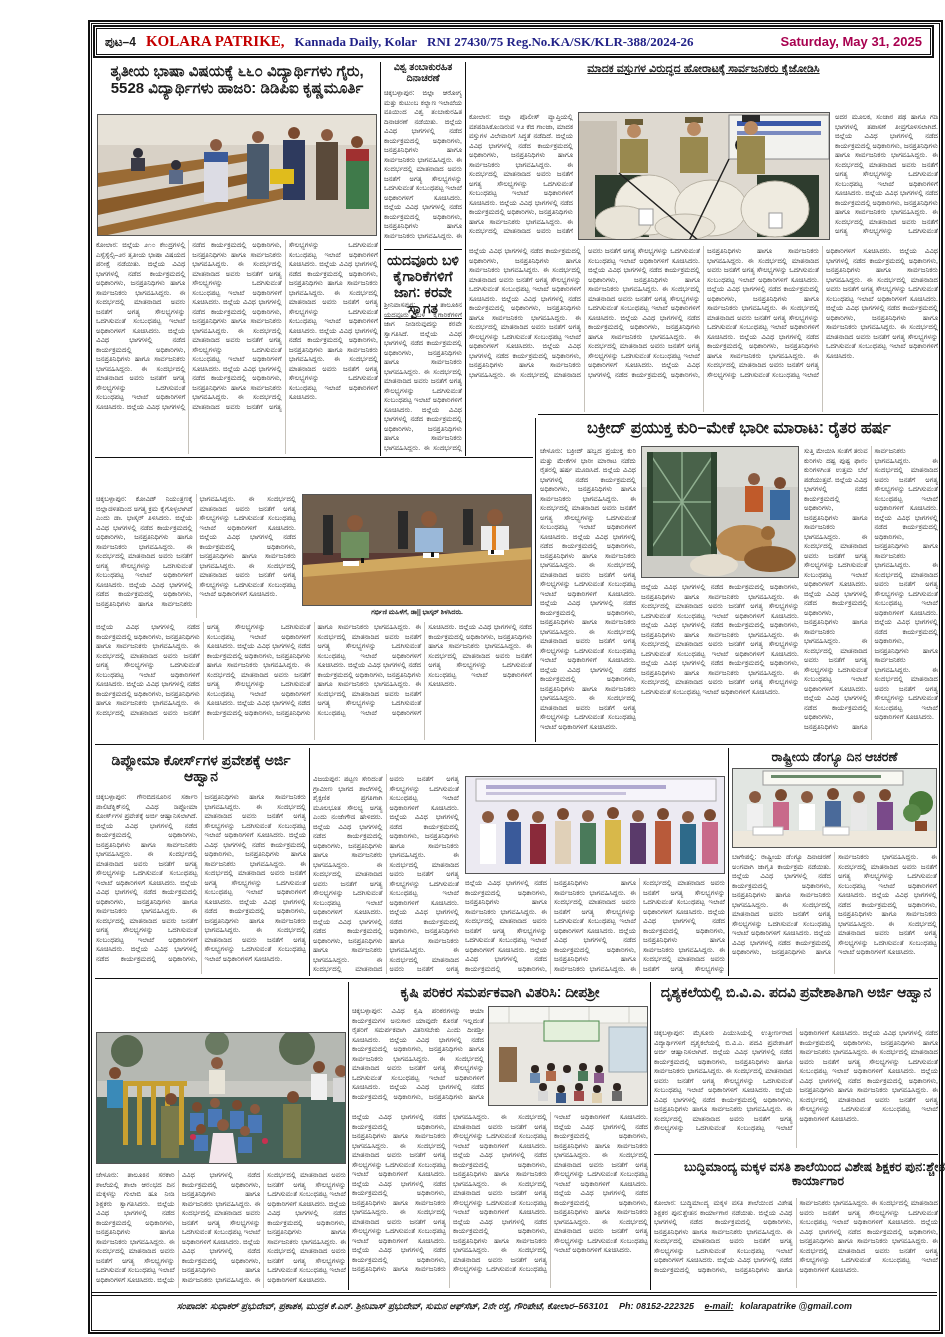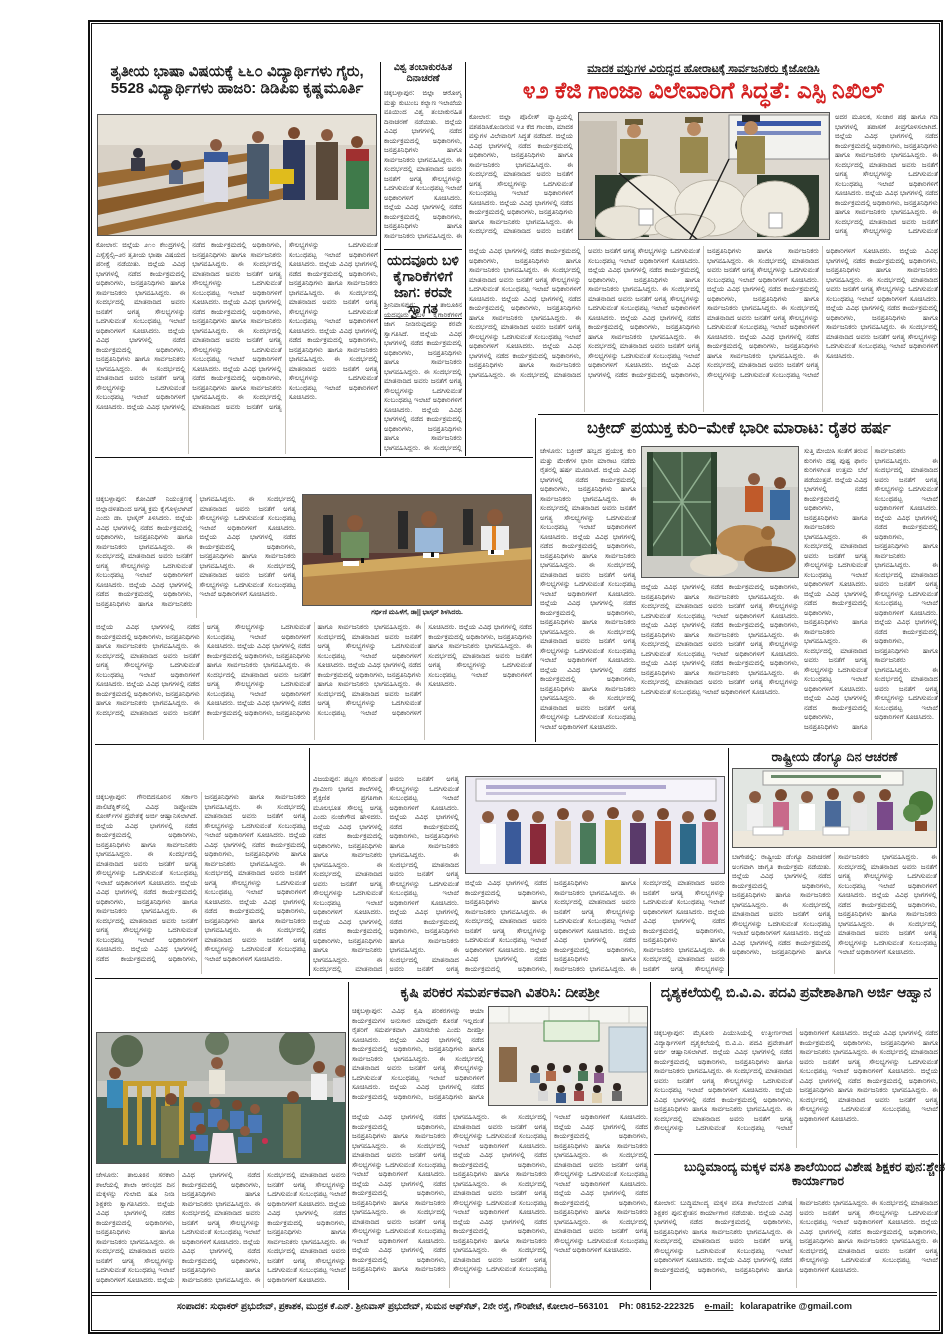--- a/index.html
+++ b/index.html
@@ -16,31 +16,38 @@
   .hl{font-weight:bold;text-align:center;line-height:1.15;letter-spacing:0;}
   .body{font-size:6.8px;line-height:1.4;text-align:justify;color:#222;overflow:hidden;
         column-gap:7px;column-rule:1px solid #c6c2ba;word-break:break-word;}
   .c1{column-count:1}.c2{column-count:2}.c3{column-count:3}.c4{column-count:4}
   .vrule{width:0;border-left:1.5px solid #111;}
   .hrule{height:0;border-top:1.5px solid #111;}
   .photo{background:#ddd;border:1px solid #555;box-sizing:border-box;overflow:hidden;}
   .caption{font-size:6.5px;font-weight:bold;text-align:center;line-height:1.2;}
   .kicker{font-weight:bold;text-align:center;text-decoration:underline;font-size:11px;}
   .boxart{border-top:1.5px solid #111;border-bottom:1.5px solid #111;padding:2px 0;box-sizing:border-box;}
-  .footline{font-size:9px;font-weight:bold;text-align:center;white-space:nowrap;}
+  .footline{font-size:9px;font-weight:bold;text-align:center;white-space:nowrap;font-style:italic;}
   .footline .em{text-decoration:underline;}
   svg{display:block;}
 </style>
 </head>
 <body>
 
 <div id="page">
 
   <div class="abs frame" style="left:88px;top:20px;width:851px;height:1310px;"></div>
 
+  <div class="abs hdrbox" style="left:93px;top:25px;width:841px;height:33px;">
+    <span class="pg">ಪುಟ–4</span>
+    <span class="mast" style="color:#c40000;">KOLARA PATRIKE,</span>
+    <span class="sub" style="color:#222288;">Kannada Daily, Kolar</span>
+    <span class="sub" style="color:#222288;">RNI 27430/75 Reg.No.KA/SK/KLR-388/2024-26</span>
+    <span class="date" style="color:#a8004f;">Saturday, May 31, 2025</span>
+  </div>
 
   <div class="abs hl" style="left:96px;top:62px;width:282px;font-size:15px;">ತೃತೀಯ ಭಾಷಾ ವಿಷಯಕ್ಕೆ ೬೬೦ ವಿದ್ಯಾರ್ಥಿಗಳು ಗೈರು, 5528 ವಿದ್ಯಾರ್ಥಿಗಳು ಹಾಜರಿ: ಡಿಡಿಪಿಐ ಕೃಷ್ಣಮೂರ್ತಿ</div>
   <div class="abs photo" style="left:97px;top:114px;width:280px;height:122px;">
     <svg viewBox="0 0 280 122" width="280" height="122">
       <rect width="280" height="122" fill="#d8d1c6"></rect>
       <rect width="280" height="30" fill="#e7e2d8"></rect>
       <polygon points="0,58 150,38 150,46 0,72" fill="#9a6b35"></polygon>
       <polygon points="0,85 170,55 170,64 0,100" fill="#8a5c2a"></polygon>
       <polygon points="0,112 190,72 190,83 0,122" fill="#9a6b35"></polygon>
       <circle cx="40" cy="38" r="5" fill="#2e2e38"></circle>
@@ -69,21 +76,20 @@
   <div class="abs hl" style="left:384px;top:62px;width:78px;font-size:9.5px;">ವಿಶ್ವ ತಂಬಾಕುರಹಿತ ದಿನಾಚರಣೆ</div>
   <div class="abs body c1" style="left:384px;top:88px;width:78px;height:158px;">ಚಿಕ್ಕಬಳ್ಳಾಪುರ: ಜಿಲ್ಲಾ ಆರೋಗ್ಯ ಮತ್ತು ಕುಟುಂಬ ಕಲ್ಯಾಣ ಇಲಾಖೆಯ ವತಿಯಿಂದ ವಿಶ್ವ ತಂಬಾಕುರಹಿತ ದಿನಾಚರಣೆ ನಡೆಯಿತು. ಜಿಲ್ಲೆಯ ವಿವಿಧ ಭಾಗಗಳಲ್ಲಿ ನಡೆದ ಕಾರ್ಯಕ್ರಮದಲ್ಲಿ ಅಧಿಕಾರಿಗಳು, ಜನಪ್ರತಿನಿಧಿಗಳು ಹಾಗೂ ಸಾರ್ವಜನಿಕರು ಭಾಗವಹಿಸಿದ್ದರು. ಈ ಸಂದರ್ಭದಲ್ಲಿ ಮಾತನಾಡಿದ ಅವರು ಜನತೆಗೆ ಅಗತ್ಯ ಸೌಲಭ್ಯಗಳನ್ನು ಒದಗಿಸುವಂತೆ ಸಂಬಂಧಪಟ್ಟ ಇಲಾಖೆ ಅಧಿಕಾರಿಗಳಿಗೆ ಸೂಚಿಸಿದರು. ಜಿಲ್ಲೆಯ ವಿವಿಧ ಭಾಗಗಳಲ್ಲಿ ನಡೆದ ಕಾರ್ಯಕ್ರಮದಲ್ಲಿ ಅಧಿಕಾರಿಗಳು, ಜನಪ್ರತಿನಿಧಿಗಳು ಹಾಗೂ ಸಾರ್ವಜನಿಕರು ಭಾಗವಹಿಸಿದ್ದರು. ಈ ಸಂದರ್ಭದಲ್ಲಿ ಮಾತನಾಡಿದ ಅವರು ಜನತೆಗೆ ಅಗತ್ಯ ಸೌಲಭ್ಯಗಳನ್ನು ಒದಗಿಸುವಂತೆ ಸಂಬಂಧಪಟ್ಟ ಇಲಾಖೆ ಅಧಿಕಾರಿಗಳಿಗೆ ಸೂಚಿಸಿದರು. </div>
   <div class="abs boxart" style="left:384px;top:249px;width:78px;">
     <div class="hl" style="font-size:14px;">ಯದವೂರು ಬಳಿ ಕೈಗಾರಿಕೆಗಳಿಗೆ ಜಾಗ: ಕರವೇ ಸ್ವಾಗತ</div>
   </div>
   <div class="abs body c1" style="left:384px;top:300px;width:78px;height:156px;">ಶ್ರೀನಿವಾಸಪುರ: ತಾಲೂಕಿನ ಯದವೂರು ಬಳಿ ಕೈಗಾರಿಕೆಗಳಿಗೆ ಜಾಗ ನೀಡಿರುವುದನ್ನು ಕರವೇ ಸ್ವಾಗತಿಸಿದೆ. ಜಿಲ್ಲೆಯ ವಿವಿಧ ಭಾಗಗಳಲ್ಲಿ ನಡೆದ ಕಾರ್ಯಕ್ರಮದಲ್ಲಿ ಅಧಿಕಾರಿಗಳು, ಜನಪ್ರತಿನಿಧಿಗಳು ಹಾಗೂ ಸಾರ್ವಜನಿಕರು ಭಾಗವಹಿಸಿದ್ದರು. ಈ ಸಂದರ್ಭದಲ್ಲಿ ಮಾತನಾಡಿದ ಅವರು ಜನತೆಗೆ ಅಗತ್ಯ ಸೌಲಭ್ಯಗಳನ್ನು ಒದಗಿಸುವಂತೆ ಸಂಬಂಧಪಟ್ಟ ಇಲಾಖೆ ಅಧಿಕಾರಿಗಳಿಗೆ ಸೂಚಿಸಿದರು. ಜಿಲ್ಲೆಯ ವಿವಿಧ ಭಾಗಗಳಲ್ಲಿ ನಡೆದ ಕಾರ್ಯಕ್ರಮದಲ್ಲಿ ಅಧಿಕಾರಿಗಳು, ಜನಪ್ರತಿನಿಧಿಗಳು ಹಾಗೂ ಸಾರ್ವಜನಿಕರು ಭಾಗವಹಿಸಿದ್ದರು. ಈ ಸಂದರ್ಭದಲ್ಲಿ ಮಾತನಾಡಿದ ಅವರು ಜನತೆಗೆ ಅಗತ್ಯ ಸೌಲಭ್ಯಗಳನ್ನು ಒದಗಿಸುವಂತೆ ಸಂಬಂಧಪಟ್ಟ ಇಲಾಖೆ ಅಧಿಕಾರಿಗಳಿಗೆ ಸೂಚಿಸಿದರು. </div>
 
   <div class="abs vrule" style="left:465px;top:62px;height:394px;"></div>
 
   <div class="abs kicker" style="left:469px;top:62px;width:469px;">ಮಾದಕ ವಸ್ತುಗಳ ವಿರುದ್ಧದ ಹೋರಾಟಕ್ಕೆ ಸಾರ್ವಜನಿಕರು ಕೈಜೋಡಿಸಿ</div>
-  <div class="abs hl" style="left:469px;top:77px;width:469px;font-size:23px;color:#d42121;">೪೨ ಕೆಜಿ ಗಾಂಜಾ ವಿಲೇವಾರಿಗೆ ಸಿದ್ಧತೆ: ಎಸ್ಪಿ ನಿಖಿಲ್</div>
   <div class="abs body c1" style="left:469px;top:112px;width:104px;height:128px;">ಕೋಲಾರ: ಜಿಲ್ಲಾ ಪೊಲೀಸ್ ವ್ಯಾಪ್ತಿಯಲ್ಲಿ ವಶಪಡಿಸಿಕೊಂಡಿರುವ ೪೨ ಕೆಜಿ ಗಾಂಜಾ, ಮಾದಕ ವಸ್ತುಗಳ ವಿಲೇವಾರಿಗೆ ಸಿದ್ಧತೆ ನಡೆದಿದೆ. ಜಿಲ್ಲೆಯ ವಿವಿಧ ಭಾಗಗಳಲ್ಲಿ ನಡೆದ ಕಾರ್ಯಕ್ರಮದಲ್ಲಿ ಅಧಿಕಾರಿಗಳು, ಜನಪ್ರತಿನಿಧಿಗಳು ಹಾಗೂ ಸಾರ್ವಜನಿಕರು ಭಾಗವಹಿಸಿದ್ದರು. ಈ ಸಂದರ್ಭದಲ್ಲಿ ಮಾತನಾಡಿದ ಅವರು ಜನತೆಗೆ ಅಗತ್ಯ ಸೌಲಭ್ಯಗಳನ್ನು ಒದಗಿಸುವಂತೆ ಸಂಬಂಧಪಟ್ಟ ಇಲಾಖೆ ಅಧಿಕಾರಿಗಳಿಗೆ ಸೂಚಿಸಿದರು. ಜಿಲ್ಲೆಯ ವಿವಿಧ ಭಾಗಗಳಲ್ಲಿ ನಡೆದ ಕಾರ್ಯಕ್ರಮದಲ್ಲಿ ಅಧಿಕಾರಿಗಳು, ಜನಪ್ರತಿನಿಧಿಗಳು ಹಾಗೂ ಸಾರ್ವಜನಿಕರು ಭಾಗವಹಿಸಿದ್ದರು. ಈ ಸಂದರ್ಭದಲ್ಲಿ ಮಾತನಾಡಿದ ಅವರು ಜನತೆಗೆ ಅಗತ್ಯ ಸೌಲಭ್ಯಗಳನ್ನು ಒದಗಿಸುವಂತೆ ಸಂಬಂಧಪಟ್ಟ ಇಲಾಖೆ ಅಧಿಕಾರಿಗಳಿಗೆ ಸೂಚಿಸಿದರು. </div>
   <div class="abs photo" style="left:578px;top:112px;width:252px;height:128px;">
     <svg viewBox="0 0 252 128" width="252" height="128">
       <rect width="252" height="128" fill="#ded9d0"></rect>
       <rect x="0" y="8" width="38" height="120" fill="#c9c2b6"></rect>
       <rect x="150" y="2" width="100" height="44" fill="#f2f2ee" stroke="#888"></rect>
       <rect x="158" y="8" width="84" height="5" fill="#3a58a8"></rect>
       <rect x="158" y="18" width="84" height="4" fill="#7a8ac0"></rect>
       <circle cx="163" cy="32" r="7" fill="#222"></circle>
       <rect x="46" y="6" width="18" height="6" fill="#6a5c36"></rect>
@@ -160,20 +166,21 @@
         <rect x="128" y="43" width="20" height="30" fill="#3a6aa0"></rect>
       <circle cx="112" cy="32" r="6" fill="#8a5a40"></circle>
         <rect x="103" y="39" width="18" height="26" fill="#c05a2a"></rect>
     </svg>
   </div>
   <div class="abs body c1" style="left:641px;top:582px;width:158px;height:158px;">ಜಿಲ್ಲೆಯ ವಿವಿಧ ಭಾಗಗಳಲ್ಲಿ ನಡೆದ ಕಾರ್ಯಕ್ರಮದಲ್ಲಿ ಅಧಿಕಾರಿಗಳು, ಜನಪ್ರತಿನಿಧಿಗಳು ಹಾಗೂ ಸಾರ್ವಜನಿಕರು ಭಾಗವಹಿಸಿದ್ದರು. ಈ ಸಂದರ್ಭದಲ್ಲಿ ಮಾತನಾಡಿದ ಅವರು ಜನತೆಗೆ ಅಗತ್ಯ ಸೌಲಭ್ಯಗಳನ್ನು ಒದಗಿಸುವಂತೆ ಸಂಬಂಧಪಟ್ಟ ಇಲಾಖೆ ಅಧಿಕಾರಿಗಳಿಗೆ ಸೂಚಿಸಿದರು. ಜಿಲ್ಲೆಯ ವಿವಿಧ ಭಾಗಗಳಲ್ಲಿ ನಡೆದ ಕಾರ್ಯಕ್ರಮದಲ್ಲಿ ಅಧಿಕಾರಿಗಳು, ಜನಪ್ರತಿನಿಧಿಗಳು ಹಾಗೂ ಸಾರ್ವಜನಿಕರು ಭಾಗವಹಿಸಿದ್ದರು. ಈ ಸಂದರ್ಭದಲ್ಲಿ ಮಾತನಾಡಿದ ಅವರು ಜನತೆಗೆ ಅಗತ್ಯ ಸೌಲಭ್ಯಗಳನ್ನು ಒದಗಿಸುವಂತೆ ಸಂಬಂಧಪಟ್ಟ ಇಲಾಖೆ ಅಧಿಕಾರಿಗಳಿಗೆ ಸೂಚಿಸಿದರು. ಜಿಲ್ಲೆಯ ವಿವಿಧ ಭಾಗಗಳಲ್ಲಿ ನಡೆದ ಕಾರ್ಯಕ್ರಮದಲ್ಲಿ ಅಧಿಕಾರಿಗಳು, ಜನಪ್ರತಿನಿಧಿಗಳು ಹಾಗೂ ಸಾರ್ವಜನಿಕರು ಭಾಗವಹಿಸಿದ್ದರು. ಈ ಸಂದರ್ಭದಲ್ಲಿ ಮಾತನಾಡಿದ ಅವರು ಜನತೆಗೆ ಅಗತ್ಯ ಸೌಲಭ್ಯಗಳನ್ನು ಒದಗಿಸುವಂತೆ ಸಂಬಂಧಪಟ್ಟ ಇಲಾಖೆ ಅಧಿಕಾರಿಗಳಿಗೆ ಸೂಚಿಸಿದರು. </div>
   <div class="abs body c2" style="left:804px;top:446px;width:134px;height:294px;">ಸುತ್ತಿ ಮೇಯಿಸಿ ಸಂತೆಗೆ ತರುವ ಕುರಿಗಳು ದಷ್ಟ ಪುಷ್ಟ ಫಾರಂ ಕುರಿಗಳಿಗಿಂತ ಉತ್ತಮ ಬೆಲೆ ಪಡೆಯುತ್ತವೆ. ಜಿಲ್ಲೆಯ ವಿವಿಧ ಭಾಗಗಳಲ್ಲಿ ನಡೆದ ಕಾರ್ಯಕ್ರಮದಲ್ಲಿ ಅಧಿಕಾರಿಗಳು, ಜನಪ್ರತಿನಿಧಿಗಳು ಹಾಗೂ ಸಾರ್ವಜನಿಕರು ಭಾಗವಹಿಸಿದ್ದರು. ಈ ಸಂದರ್ಭದಲ್ಲಿ ಮಾತನಾಡಿದ ಅವರು ಜನತೆಗೆ ಅಗತ್ಯ ಸೌಲಭ್ಯಗಳನ್ನು ಒದಗಿಸುವಂತೆ ಸಂಬಂಧಪಟ್ಟ ಇಲಾಖೆ ಅಧಿಕಾರಿಗಳಿಗೆ ಸೂಚಿಸಿದರು. ಜಿಲ್ಲೆಯ ವಿವಿಧ ಭಾಗಗಳಲ್ಲಿ ನಡೆದ ಕಾರ್ಯಕ್ರಮದಲ್ಲಿ ಅಧಿಕಾರಿಗಳು, ಜನಪ್ರತಿನಿಧಿಗಳು ಹಾಗೂ ಸಾರ್ವಜನಿಕರು ಭಾಗವಹಿಸಿದ್ದರು. ಈ ಸಂದರ್ಭದಲ್ಲಿ ಮಾತನಾಡಿದ ಅವರು ಜನತೆಗೆ ಅಗತ್ಯ ಸೌಲಭ್ಯಗಳನ್ನು ಒದಗಿಸುವಂತೆ ಸಂಬಂಧಪಟ್ಟ ಇಲಾಖೆ ಅಧಿಕಾರಿಗಳಿಗೆ ಸೂಚಿಸಿದರು. ಜಿಲ್ಲೆಯ ವಿವಿಧ ಭಾಗಗಳಲ್ಲಿ ನಡೆದ ಕಾರ್ಯಕ್ರಮದಲ್ಲಿ ಅಧಿಕಾರಿಗಳು, ಜನಪ್ರತಿನಿಧಿಗಳು ಹಾಗೂ ಸಾರ್ವಜನಿಕರು ಭಾಗವಹಿಸಿದ್ದರು. ಈ ಸಂದರ್ಭದಲ್ಲಿ ಮಾತನಾಡಿದ ಅವರು ಜನತೆಗೆ ಅಗತ್ಯ ಸೌಲಭ್ಯಗಳನ್ನು ಒದಗಿಸುವಂತೆ ಸಂಬಂಧಪಟ್ಟ ಇಲಾಖೆ ಅಧಿಕಾರಿಗಳಿಗೆ ಸೂಚಿಸಿದರು. ಜಿಲ್ಲೆಯ ವಿವಿಧ ಭಾಗಗಳಲ್ಲಿ ನಡೆದ ಕಾರ್ಯಕ್ರಮದಲ್ಲಿ ಅಧಿಕಾರಿಗಳು, ಜನಪ್ರತಿನಿಧಿಗಳು ಹಾಗೂ ಸಾರ್ವಜನಿಕರು ಭಾಗವಹಿಸಿದ್ದರು. ಈ ಸಂದರ್ಭದಲ್ಲಿ ಮಾತನಾಡಿದ ಅವರು ಜನತೆಗೆ ಅಗತ್ಯ ಸೌಲಭ್ಯಗಳನ್ನು ಒದಗಿಸುವಂತೆ ಸಂಬಂಧಪಟ್ಟ ಇಲಾಖೆ ಅಧಿಕಾರಿಗಳಿಗೆ ಸೂಚಿಸಿದರು. ಜಿಲ್ಲೆಯ ವಿವಿಧ ಭಾಗಗಳಲ್ಲಿ ನಡೆದ ಕಾರ್ಯಕ್ರಮದಲ್ಲಿ ಅಧಿಕಾರಿಗಳು, ಜನಪ್ರತಿನಿಧಿಗಳು ಹಾಗೂ ಸಾರ್ವಜನಿಕರು ಭಾಗವಹಿಸಿದ್ದರು. ಈ ಸಂದರ್ಭದಲ್ಲಿ ಮಾತನಾಡಿದ ಅವರು ಜನತೆಗೆ ಅಗತ್ಯ ಸೌಲಭ್ಯಗಳನ್ನು ಒದಗಿಸುವಂತೆ ಸಂಬಂಧಪಟ್ಟ ಇಲಾಖೆ ಅಧಿಕಾರಿಗಳಿಗೆ ಸೂಚಿಸಿದರು. </div>
 
   <div class="abs hrule" style="left:95px;top:744px;width:843px;"></div>
 
+  <div class="abs hl" style="left:96px;top:752px;width:210px;font-size:14px;">ಡಿಪ್ಲೋಮಾ ಕೋರ್ಸ್‌ಗಳ ಪ್ರವೇಶಕ್ಕೆ ಅರ್ಜಿ ಆಹ್ವಾನ</div>
   <div class="abs body c2" style="left:96px;top:792px;width:210px;height:182px;">ಚಿಕ್ಕಬಳ್ಳಾಪುರ: ಗೌರಿಬಿದನೂರಿನ ಸರ್ಕಾರಿ ಪಾಲಿಟೆಕ್ನಿಕ್‌ನಲ್ಲಿ ವಿವಿಧ ಡಿಪ್ಲೋಮಾ ಕೋರ್ಸ್‌ಗಳ ಪ್ರವೇಶಕ್ಕೆ ಅರ್ಜಿ ಆಹ್ವಾನಿಸಲಾಗಿದೆ. ಜಿಲ್ಲೆಯ ವಿವಿಧ ಭಾಗಗಳಲ್ಲಿ ನಡೆದ ಕಾರ್ಯಕ್ರಮದಲ್ಲಿ ಅಧಿಕಾರಿಗಳು, ಜನಪ್ರತಿನಿಧಿಗಳು ಹಾಗೂ ಸಾರ್ವಜನಿಕರು ಭಾಗವಹಿಸಿದ್ದರು. ಈ ಸಂದರ್ಭದಲ್ಲಿ ಮಾತನಾಡಿದ ಅವರು ಜನತೆಗೆ ಅಗತ್ಯ ಸೌಲಭ್ಯಗಳನ್ನು ಒದಗಿಸುವಂತೆ ಸಂಬಂಧಪಟ್ಟ ಇಲಾಖೆ ಅಧಿಕಾರಿಗಳಿಗೆ ಸೂಚಿಸಿದರು. ಜಿಲ್ಲೆಯ ವಿವಿಧ ಭಾಗಗಳಲ್ಲಿ ನಡೆದ ಕಾರ್ಯಕ್ರಮದಲ್ಲಿ ಅಧಿಕಾರಿಗಳು, ಜನಪ್ರತಿನಿಧಿಗಳು ಹಾಗೂ ಸಾರ್ವಜನಿಕರು ಭಾಗವಹಿಸಿದ್ದರು. ಈ ಸಂದರ್ಭದಲ್ಲಿ ಮಾತನಾಡಿದ ಅವರು ಜನತೆಗೆ ಅಗತ್ಯ ಸೌಲಭ್ಯಗಳನ್ನು ಒದಗಿಸುವಂತೆ ಸಂಬಂಧಪಟ್ಟ ಇಲಾಖೆ ಅಧಿಕಾರಿಗಳಿಗೆ ಸೂಚಿಸಿದರು. ಜಿಲ್ಲೆಯ ವಿವಿಧ ಭಾಗಗಳಲ್ಲಿ ನಡೆದ ಕಾರ್ಯಕ್ರಮದಲ್ಲಿ ಅಧಿಕಾರಿಗಳು, ಜನಪ್ರತಿನಿಧಿಗಳು ಹಾಗೂ ಸಾರ್ವಜನಿಕರು ಭಾಗವಹಿಸಿದ್ದರು. ಈ ಸಂದರ್ಭದಲ್ಲಿ ಮಾತನಾಡಿದ ಅವರು ಜನತೆಗೆ ಅಗತ್ಯ ಸೌಲಭ್ಯಗಳನ್ನು ಒದಗಿಸುವಂತೆ ಸಂಬಂಧಪಟ್ಟ ಇಲಾಖೆ ಅಧಿಕಾರಿಗಳಿಗೆ ಸೂಚಿಸಿದರು. ಜಿಲ್ಲೆಯ ವಿವಿಧ ಭಾಗಗಳಲ್ಲಿ ನಡೆದ ಕಾರ್ಯಕ್ರಮದಲ್ಲಿ ಅಧಿಕಾರಿಗಳು, ಜನಪ್ರತಿನಿಧಿಗಳು ಹಾಗೂ ಸಾರ್ವಜನಿಕರು ಭಾಗವಹಿಸಿದ್ದರು. ಈ ಸಂದರ್ಭದಲ್ಲಿ ಮಾತನಾಡಿದ ಅವರು ಜನತೆಗೆ ಅಗತ್ಯ ಸೌಲಭ್ಯಗಳನ್ನು ಒದಗಿಸುವಂತೆ ಸಂಬಂಧಪಟ್ಟ ಇಲಾಖೆ ಅಧಿಕಾರಿಗಳಿಗೆ ಸೂಚಿಸಿದರು. ಜಿಲ್ಲೆಯ ವಿವಿಧ ಭಾಗಗಳಲ್ಲಿ ನಡೆದ ಕಾರ್ಯಕ್ರಮದಲ್ಲಿ ಅಧಿಕಾರಿಗಳು, ಜನಪ್ರತಿನಿಧಿಗಳು ಹಾಗೂ ಸಾರ್ವಜನಿಕರು ಭಾಗವಹಿಸಿದ್ದರು. ಈ ಸಂದರ್ಭದಲ್ಲಿ ಮಾತನಾಡಿದ ಅವರು ಜನತೆಗೆ ಅಗತ್ಯ ಸೌಲಭ್ಯಗಳನ್ನು ಒದಗಿಸುವಂತೆ ಸಂಬಂಧಪಟ್ಟ ಇಲಾಖೆ ಅಧಿಕಾರಿಗಳಿಗೆ ಸೂಚಿಸಿದರು. </div>
 
   <div class="abs vrule" style="left:309px;top:748px;height:228px;"></div>
 
   <div class="abs body c2" style="left:313px;top:774px;width:146px;height:200px;">ವಿಜಯಪುರ: ಪಟ್ಟಣ ಸೇರಿದಂತೆ ಗ್ರಾಮೀಣ ಭಾಗದ ಶಾಲೆಗಳಲ್ಲಿ ಶೈಕ್ಷಣಿಕ ಪ್ರಗತಿಗಾಗಿ ಮೂಲಭೂತ ಸೌಲಭ್ಯ ಅಗತ್ಯ ಎಂದು ನಂಜೇಗೌಡ ಹೇಳಿದರು. ಜಿಲ್ಲೆಯ ವಿವಿಧ ಭಾಗಗಳಲ್ಲಿ ನಡೆದ ಕಾರ್ಯಕ್ರಮದಲ್ಲಿ ಅಧಿಕಾರಿಗಳು, ಜನಪ್ರತಿನಿಧಿಗಳು ಹಾಗೂ ಸಾರ್ವಜನಿಕರು ಭಾಗವಹಿಸಿದ್ದರು. ಈ ಸಂದರ್ಭದಲ್ಲಿ ಮಾತನಾಡಿದ ಅವರು ಜನತೆಗೆ ಅಗತ್ಯ ಸೌಲಭ್ಯಗಳನ್ನು ಒದಗಿಸುವಂತೆ ಸಂಬಂಧಪಟ್ಟ ಇಲಾಖೆ ಅಧಿಕಾರಿಗಳಿಗೆ ಸೂಚಿಸಿದರು. ಜಿಲ್ಲೆಯ ವಿವಿಧ ಭಾಗಗಳಲ್ಲಿ ನಡೆದ ಕಾರ್ಯಕ್ರಮದಲ್ಲಿ ಅಧಿಕಾರಿಗಳು, ಜನಪ್ರತಿನಿಧಿಗಳು ಹಾಗೂ ಸಾರ್ವಜನಿಕರು ಭಾಗವಹಿಸಿದ್ದರು. ಈ ಸಂದರ್ಭದಲ್ಲಿ ಮಾತನಾಡಿದ ಅವರು ಜನತೆಗೆ ಅಗತ್ಯ ಸೌಲಭ್ಯಗಳನ್ನು ಒದಗಿಸುವಂತೆ ಸಂಬಂಧಪಟ್ಟ ಇಲಾಖೆ ಅಧಿಕಾರಿಗಳಿಗೆ ಸೂಚಿಸಿದರು. ಜಿಲ್ಲೆಯ ವಿವಿಧ ಭಾಗಗಳಲ್ಲಿ ನಡೆದ ಕಾರ್ಯಕ್ರಮದಲ್ಲಿ ಅಧಿಕಾರಿಗಳು, ಜನಪ್ರತಿನಿಧಿಗಳು ಹಾಗೂ ಸಾರ್ವಜನಿಕರು ಭಾಗವಹಿಸಿದ್ದರು. ಈ ಸಂದರ್ಭದಲ್ಲಿ ಮಾತನಾಡಿದ ಅವರು ಜನತೆಗೆ ಅಗತ್ಯ ಸೌಲಭ್ಯಗಳನ್ನು ಒದಗಿಸುವಂತೆ ಸಂಬಂಧಪಟ್ಟ ಇಲಾಖೆ ಅಧಿಕಾರಿಗಳಿಗೆ ಸೂಚಿಸಿದರು. ಜಿಲ್ಲೆಯ ವಿವಿಧ ಭಾಗಗಳಲ್ಲಿ ನಡೆದ ಕಾರ್ಯಕ್ರಮದಲ್ಲಿ ಅಧಿಕಾರಿಗಳು, ಜನಪ್ರತಿನಿಧಿಗಳು ಹಾಗೂ ಸಾರ್ವಜನಿಕರು ಭಾಗವಹಿಸಿದ್ದರು. ಈ ಸಂದರ್ಭದಲ್ಲಿ ಮಾತನಾಡಿದ ಅವರು ಜನತೆಗೆ ಅಗತ್ಯ ಸೌಲಭ್ಯಗಳನ್ನು ಒದಗಿಸುವಂತೆ ಸಂಬಂಧಪಟ್ಟ ಇಲಾಖೆ ಅಧಿಕಾರಿಗಳಿಗೆ ಸೂಚಿಸಿದರು. </div>
   <div class="abs photo" style="left:465px;top:776px;width:260px;height:98px;">
     <svg viewBox="0 0 260 98" width="260" height="98">
       <rect width="260" height="98" fill="#eceaf2"></rect>
       <rect x="10" y="2" width="240" height="22" fill="#f6f4fa" stroke="#aaa"></rect>
       <rect x="20" y="8" width="180" height="4" fill="#b0a8d0"></rect>

